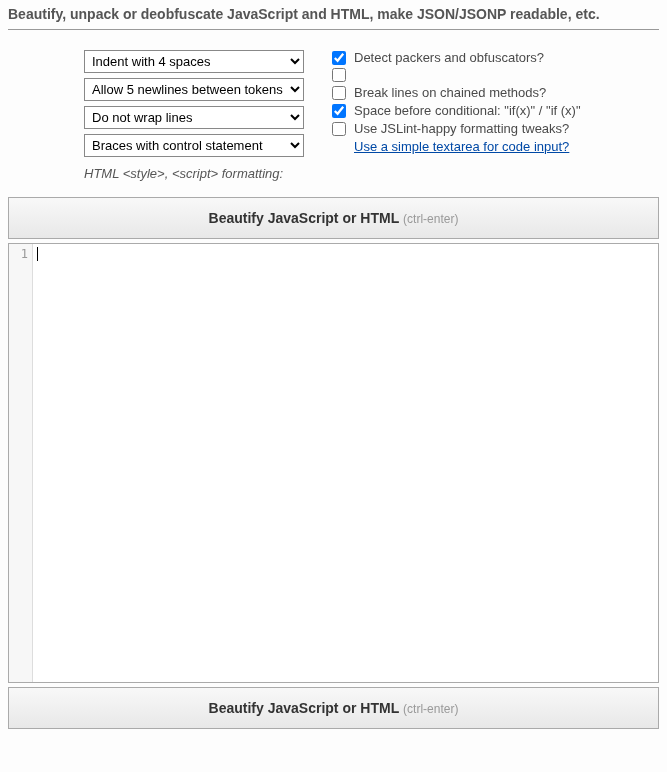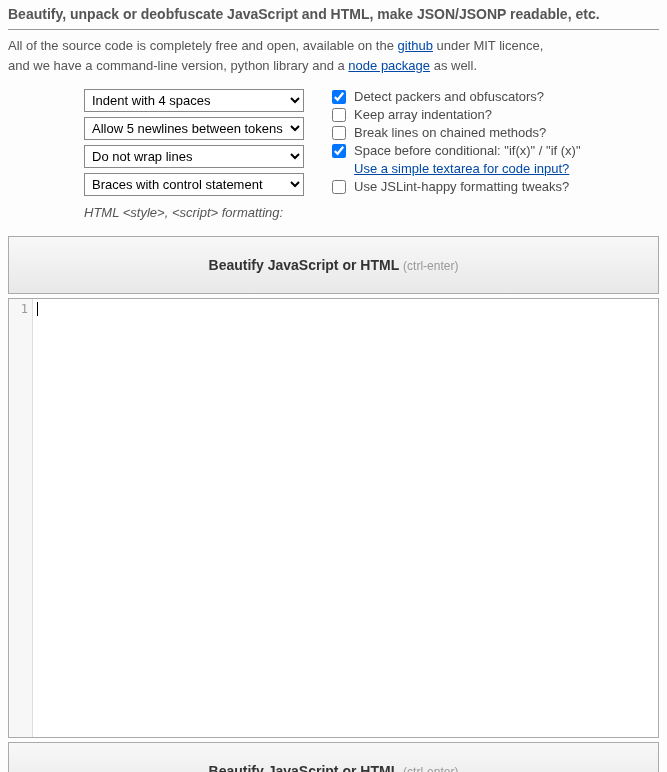--- a/index.html
+++ b/index.html
@@ -9,70 +9,65 @@
 .intro { font-size: 13px; color: #555; line-height: 1.5; }
 .intro a { color: #0049a6; text-decoration: underline; }
 .options { display: flex; padding: 10px 8px 10px 84px; gap: 28px; }
 .left-col { width: 220px; }
 .left-col select { width: 100%; margin-bottom: 5px; font-size: 13px; padding: 2px 3px; border: 1px solid #888; background: #fff; }
 .left-col .lbl { font-size: 13px; color: #555; margin-top: 4px; margin-bottom: 2px; display: block; font-style: italic; }
 .right-col { flex: 1; }
 .opt-row { display: flex; align-items: center; gap: 8px; margin-bottom: 3px; font-size: 13px; color: #4a4a4a; }
 .opt-row input[type=checkbox] { width: 14px; height: 14px; }
 .opt-row a { color: #0049a6; text-decoration: underline; }
-.beautify-btn { margin: 4px 8px; border: 1px solid #aaa; background: linear-gradient(#f8f8f8,#e8e8e8); text-align: center; padding: 20px 0; font-size: 14px; color: #333; cursor: pointer; }
+.beautify-btn { margin: 4px 8px; border: 1px solid #aaa; background: linear-gradient(#f8f8f8,#e8e8e8); text-align: center; padding: 12px 0; font-size: 14px; color: #333; cursor: pointer; }
 .beautify-btn .hint { color: #999; font-size: 12px; }
 .beautify-btn b { font-weight: bold; }
 .editor { margin: 0 8px; border: 1px solid #aaa; height: 440px; display: flex; background: #fff; }
 .gutter { width: 24px; background: #f7f7f7; border-right: 1px solid #ddd; text-align: right; padding: 3px 4px 0 0; font-size: 12px; color: #999; font-family: monospace; }
 .code-area { flex: 1; position: relative; }
 .cursor { position: absolute; top: 3px; left: 4px; width: 1px; height: 14px; background: #000; }
 </style>
 </head>
 <body>
 
 <div class="header">
   <div class="title">Beautify, unpack or deobfuscate JavaScript and HTML, make JSON/JSONP readable, etc.</div>
-  <div class="intro">
-    <span>All of the source code is completely free and open, available on the </span><a href="#">github</a><span> under MIT licence,</span><br>
-    <span>and we have a command-line version, python library and a </span><a href="#">node package</a><span> as well.</span>
-  </div>
 </div>
 
 <div class="options">
   <div class="left-col">
     <select><option>Indent with 4 spaces</option></select>
     <select><option>Allow 5 newlines between tokens</option></select>
     <select><option>Do not wrap lines</option></select>
     <select><option>Braces with control statement</option></select>
     <span class="lbl">HTML &lt;style&gt;, &lt;script&gt; formatting:</span>
   </div>
   <div class="right-col">
     <div class="opt-row">
         <input type="checkbox" checked="" style="">
         <span>Detect packers and obfuscators?</span>
       </div>
     <div class="opt-row">
         <input type="checkbox" style="">
-        <span>Keep array indentation?</span>
       </div>
     <div class="opt-row">
         <input type="checkbox" style="">
         <span>Break lines on chained methods?</span>
       </div>
     <div class="opt-row">
         <input type="checkbox" checked="" style="">
         <span>Space before conditional: "if(x)" / "if (x)"</span>
       </div>
-    <div class="opt-row" style="padding-left:22px;">
-        <a href="#">Use a simple textarea for code input?</a>
-      </div>
     <div class="opt-row">
         <input type="checkbox" style="">
         <span>Use JSLint-happy formatting tweaks?</span>
+      </div>
+    <div class="opt-row" style="padding-left:22px;">
+        <a href="#">Use a simple textarea for code input?</a>
       </div>
   </div>
 </div>
 
 <div class="beautify-btn">
   <b>Beautify JavaScript or HTML</b>
   <span class="hint">(ctrl-enter)</span>
 </div>
 
 <div class="editor">

